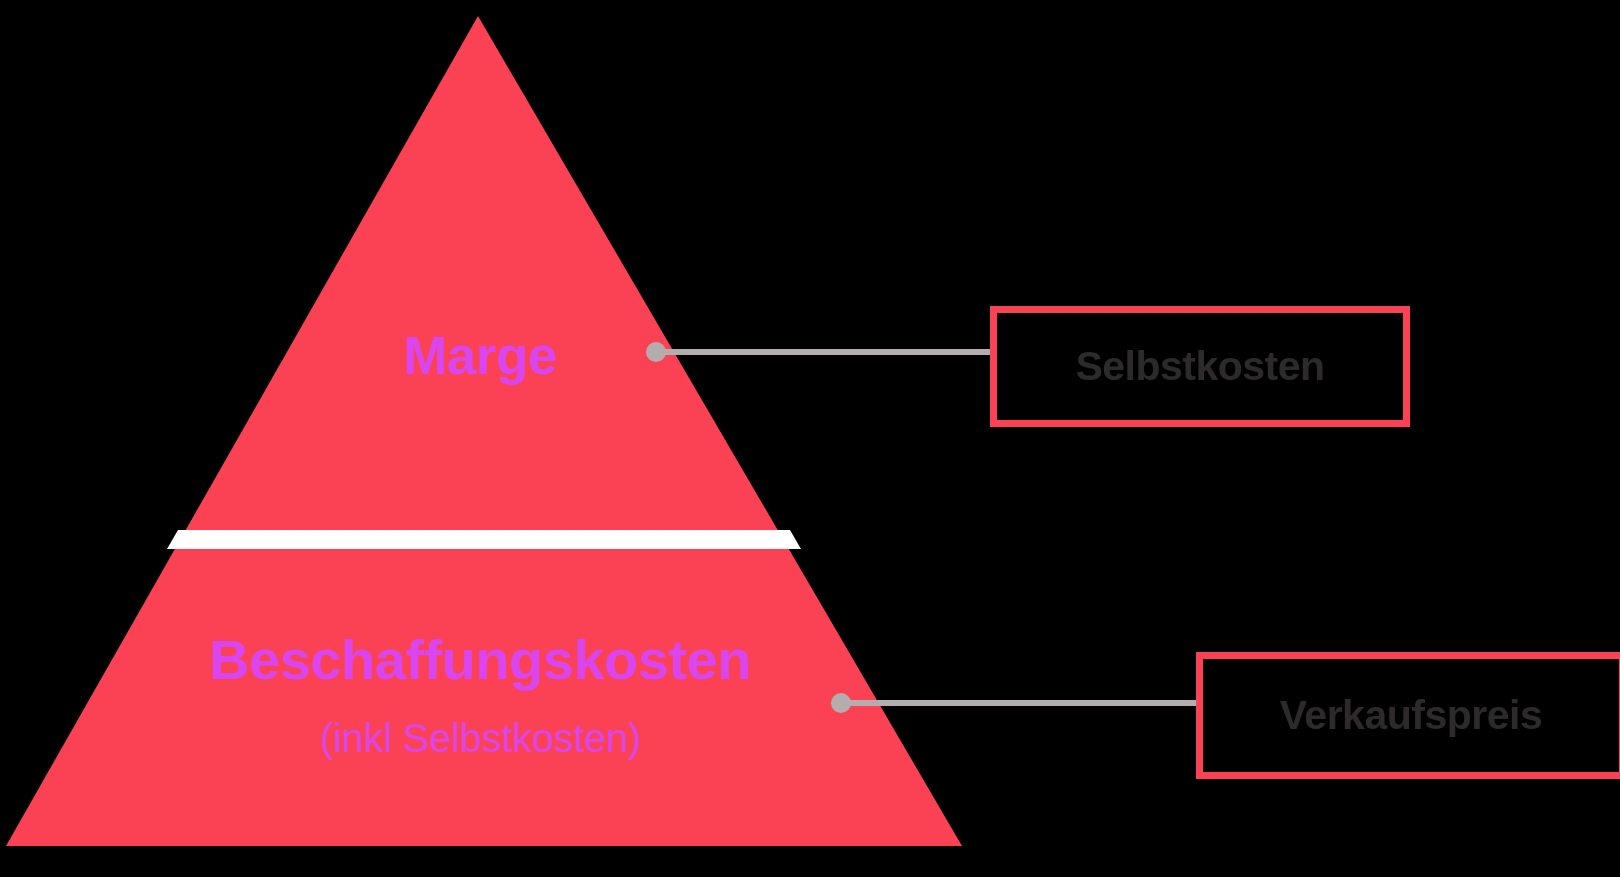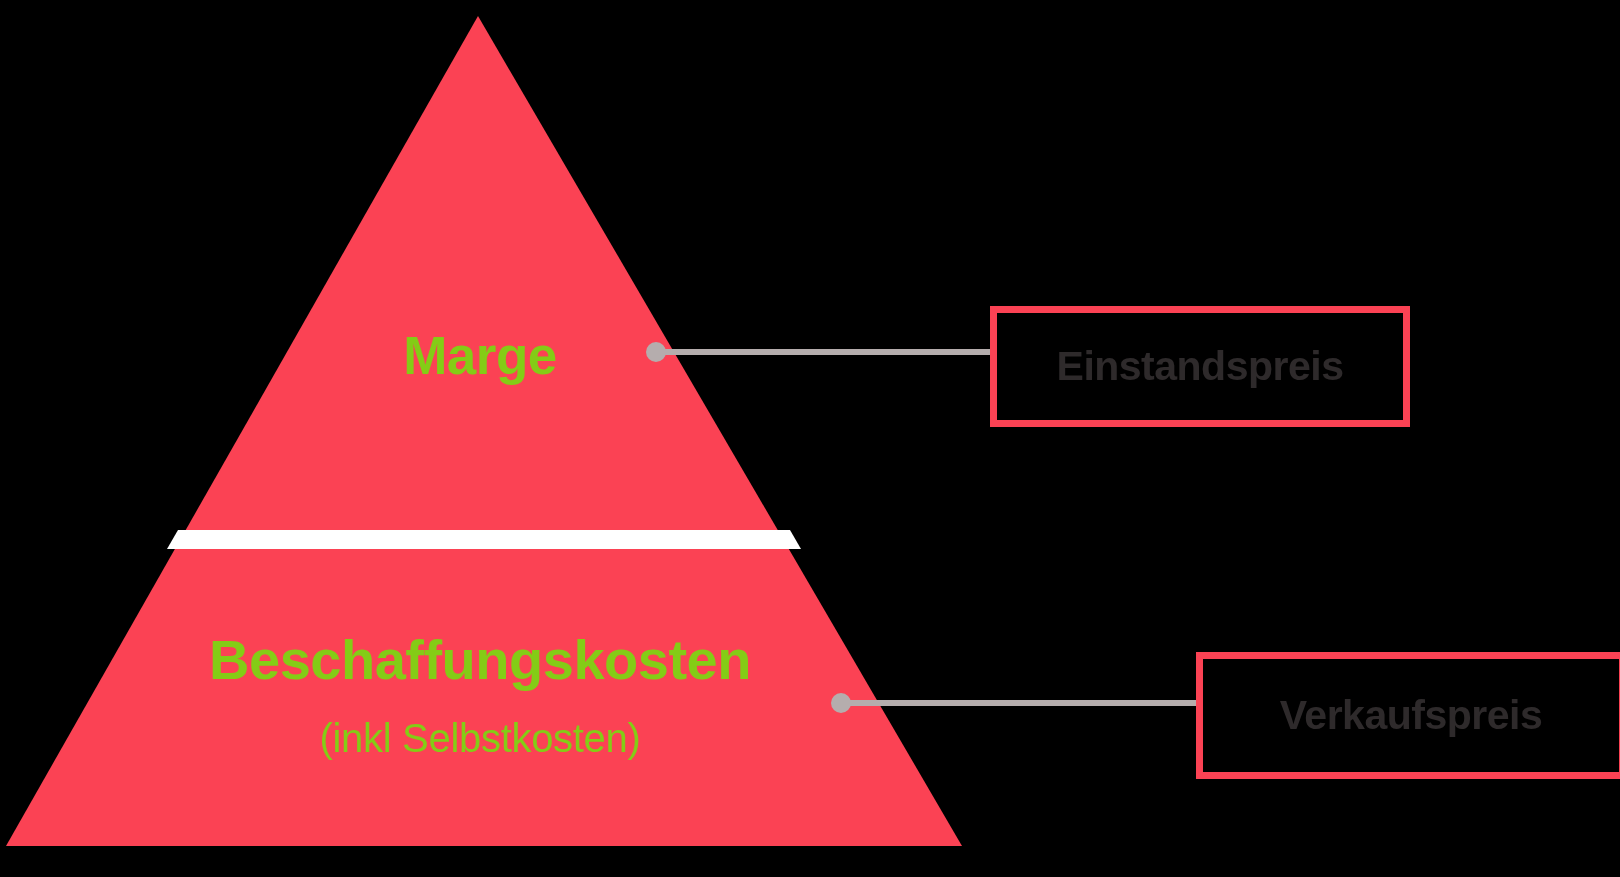--- a/index.html
+++ b/index.html
@@ -22,21 +22,21 @@
     position: absolute;
     left: 0;
     top: 0;
     width: 1620px;
     height: 877px;
   }
 
   
   .pyr-text {
     position: absolute;
-    color: #84cc16;
+    color: #d946ef;
     text-align: center;
     white-space: nowrap;
     pointer-events: none;
   }
   #marge-label {
     left: 0;
     top: 325px;
     width: 960px;
     font-size: 53px;
     font-weight: 700;
@@ -111,20 +111,20 @@
     <circle cx="841" cy="703" r="10" fill="#b5adad"></circle>
   </svg>
 
   <div class="pyr-text" id="marge-label">Marge</div>
 
   <div class="pyr-text" id="cost-label-1">Beschaffungskosten</div>
 
   <div class="pyr-text" id="cost-label-2">(inkl Selbstkosten)</div>
 
   <div class="callout-box" id="box-verkaufspreis">
-    <span class="callout-text">Einstandspreis</span>
+    <span class="callout-text">Selbstkosten</span>
   </div>
 
   <div class="callout-box" id="box-einstandspreis">
     <span class="callout-text">Verkaufspreis</span>
   </div>
 
 </div>
 
 </body></html>

